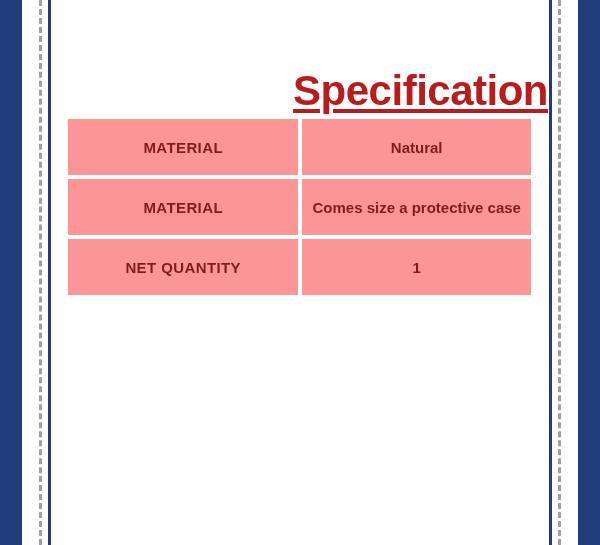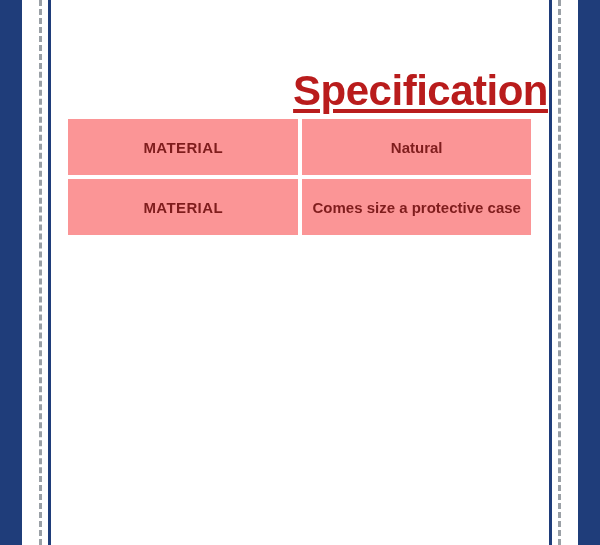--- a/index.html
+++ b/index.html
@@ -128,18 +128,22 @@
           <td class="cell-label">MATERIAL</td>
           <td class="cell-value">Natural</td>
         </tr>
 
 
         <tr>
           <td class="cell-label">MATERIAL</td>
           <td class="cell-value">Comes size a protective case</td>
         </tr>
 
+        <tr>
+          <td class="cell-label">NET QUANTITY</td>
+          <td class="cell-value">1</td>
+        </tr>
 
       </tbody>
     </table>
 
   </div>
 </div>
 
 </body></html>

